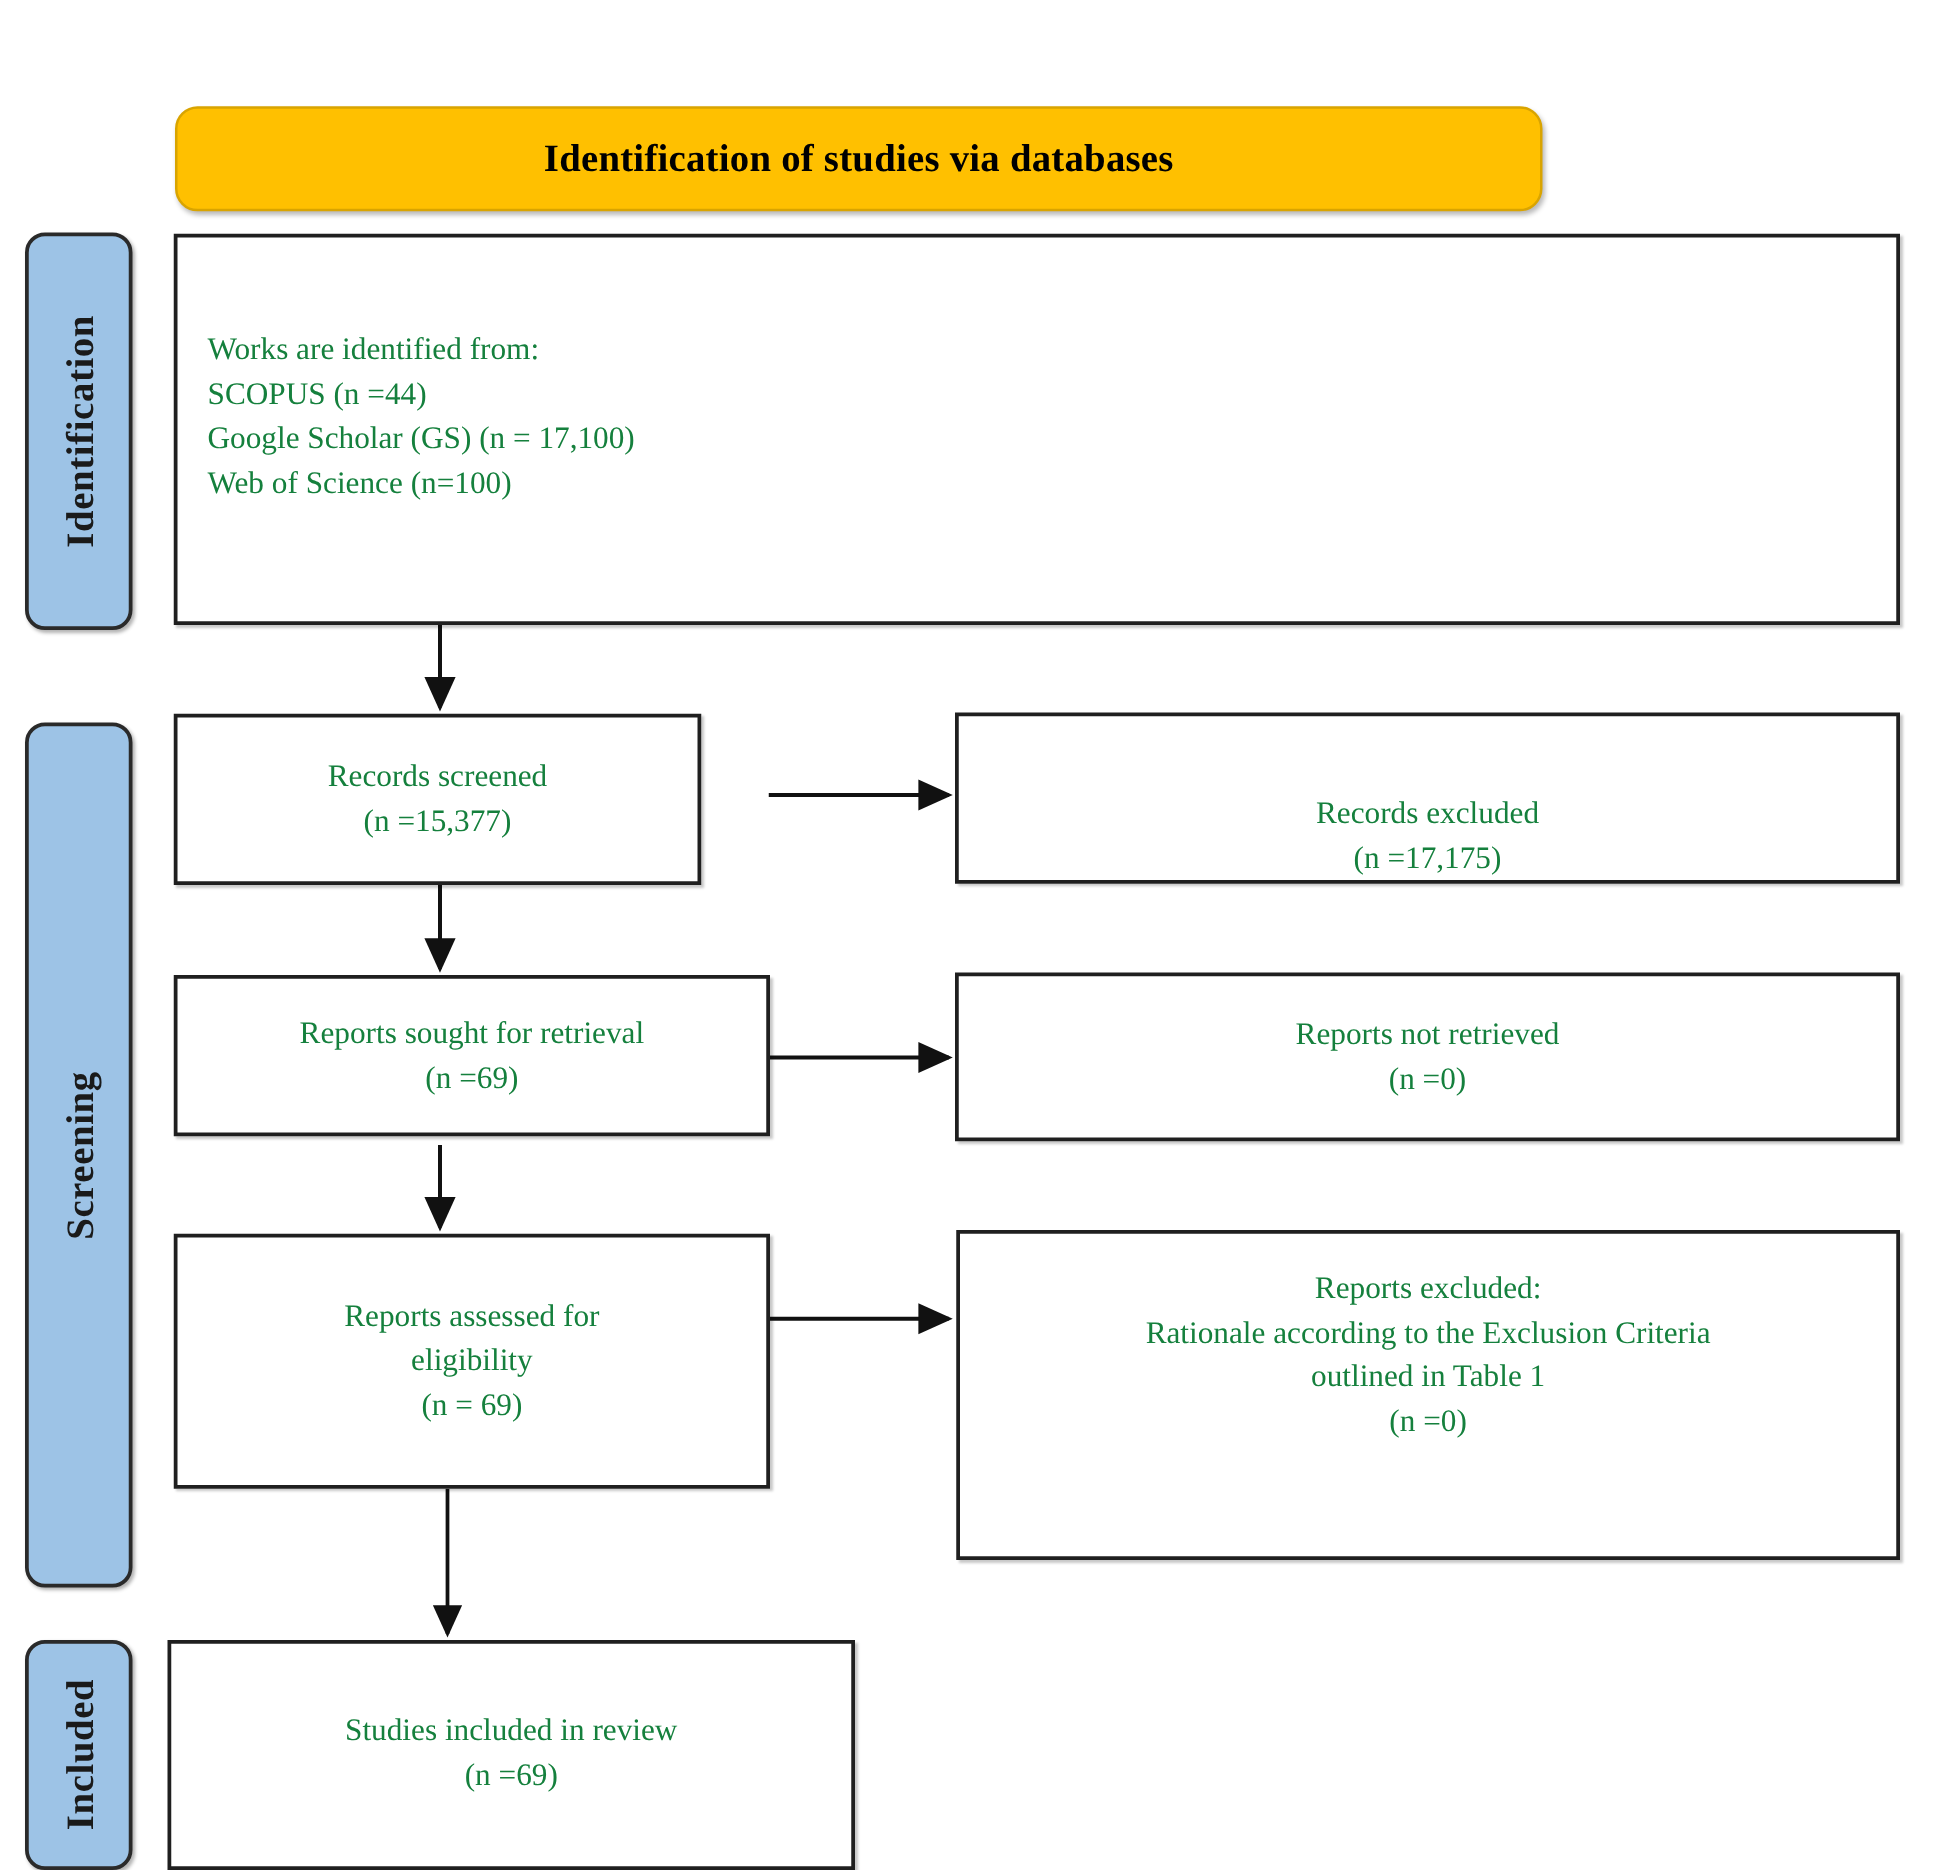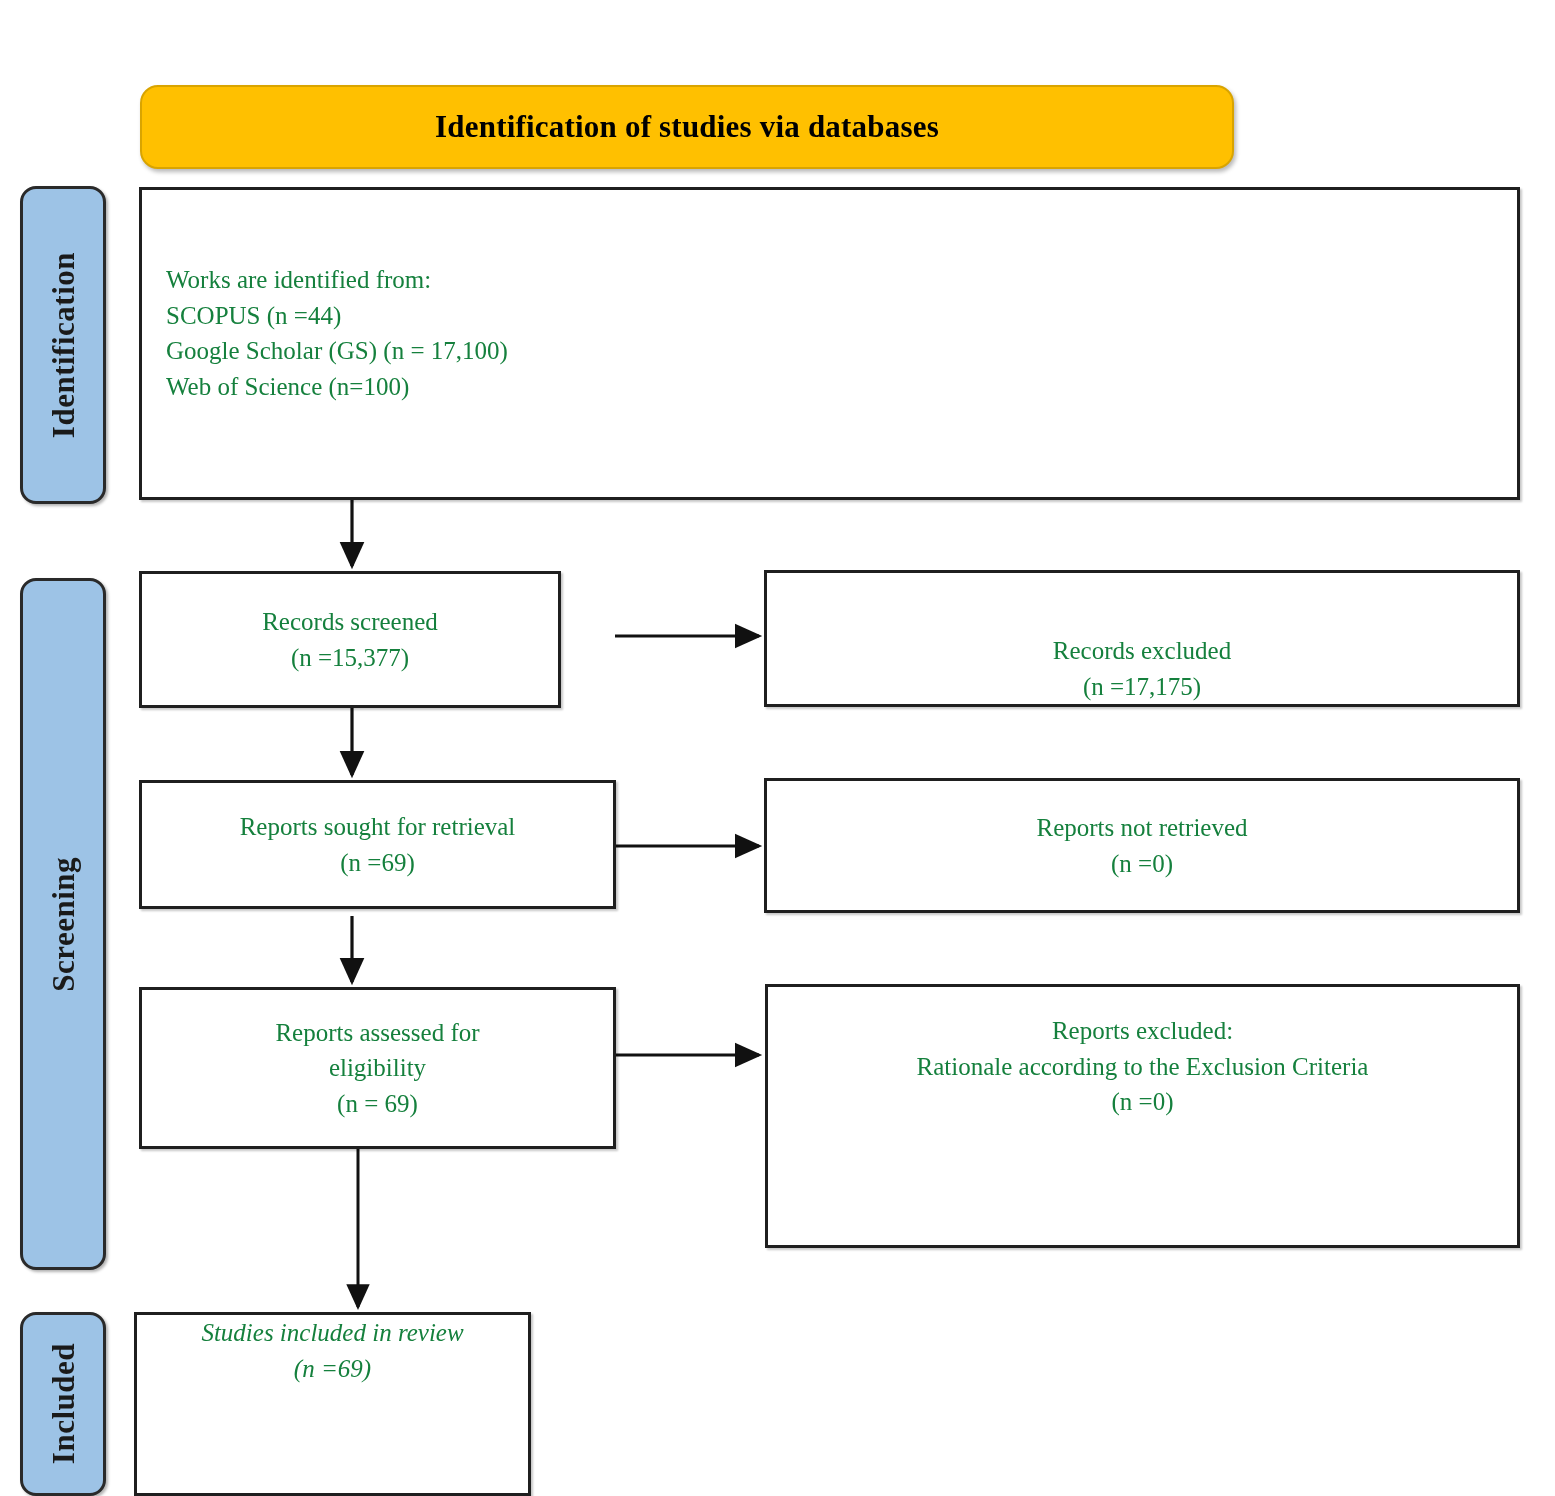--- a/index.html
+++ b/index.html
@@ -169,36 +169,37 @@
     </div>
   </div>
 
   <div class="box" style="left:764px; top:778px; width:756px; height:135px;">
     <div class="btxt">
       <div>Reports not retrieved</div>
       <div>(n =0)</div>
     </div>
   </div>
 
-  <div class="box" style="left:139px; top:987px; width:477px; height:162px;">
+  <div class="box" style="left:139px; top:987px; width:477px; height:204px;">
     <div class="btxt">
       <div>Reports assessed for</div>
       <div>eligibility</div>
       <div>(n = 69)</div>
     </div>
   </div>
 
   <div class="box" style="left:765px; top:984px; width:755px; height:264px; align-items:flex-start; padding-top:26px;">
     <div class="btxt">
       <div>Reports excluded:</div>
       <div>Rationale according to the Exclusion Criteria</div>
+      <div>outlined in Table 1</div>
       <div>(n =0)</div>
     </div>
   </div>
 
-  <div class="box" style="left:134px; top:1312px; width:397px; height:184px; align-items:flex-start; font-style:italic;">
+  <div class="box" style="left:134px; top:1312px; width:550px; height:184px; align-items:flex-start; padding-top:52px;">
     <div class="btxt">
       <div>Studies included in review</div>
       <div>(n =69)</div>
     </div>
   </div>
 
 </div>
 
 </body></html>

